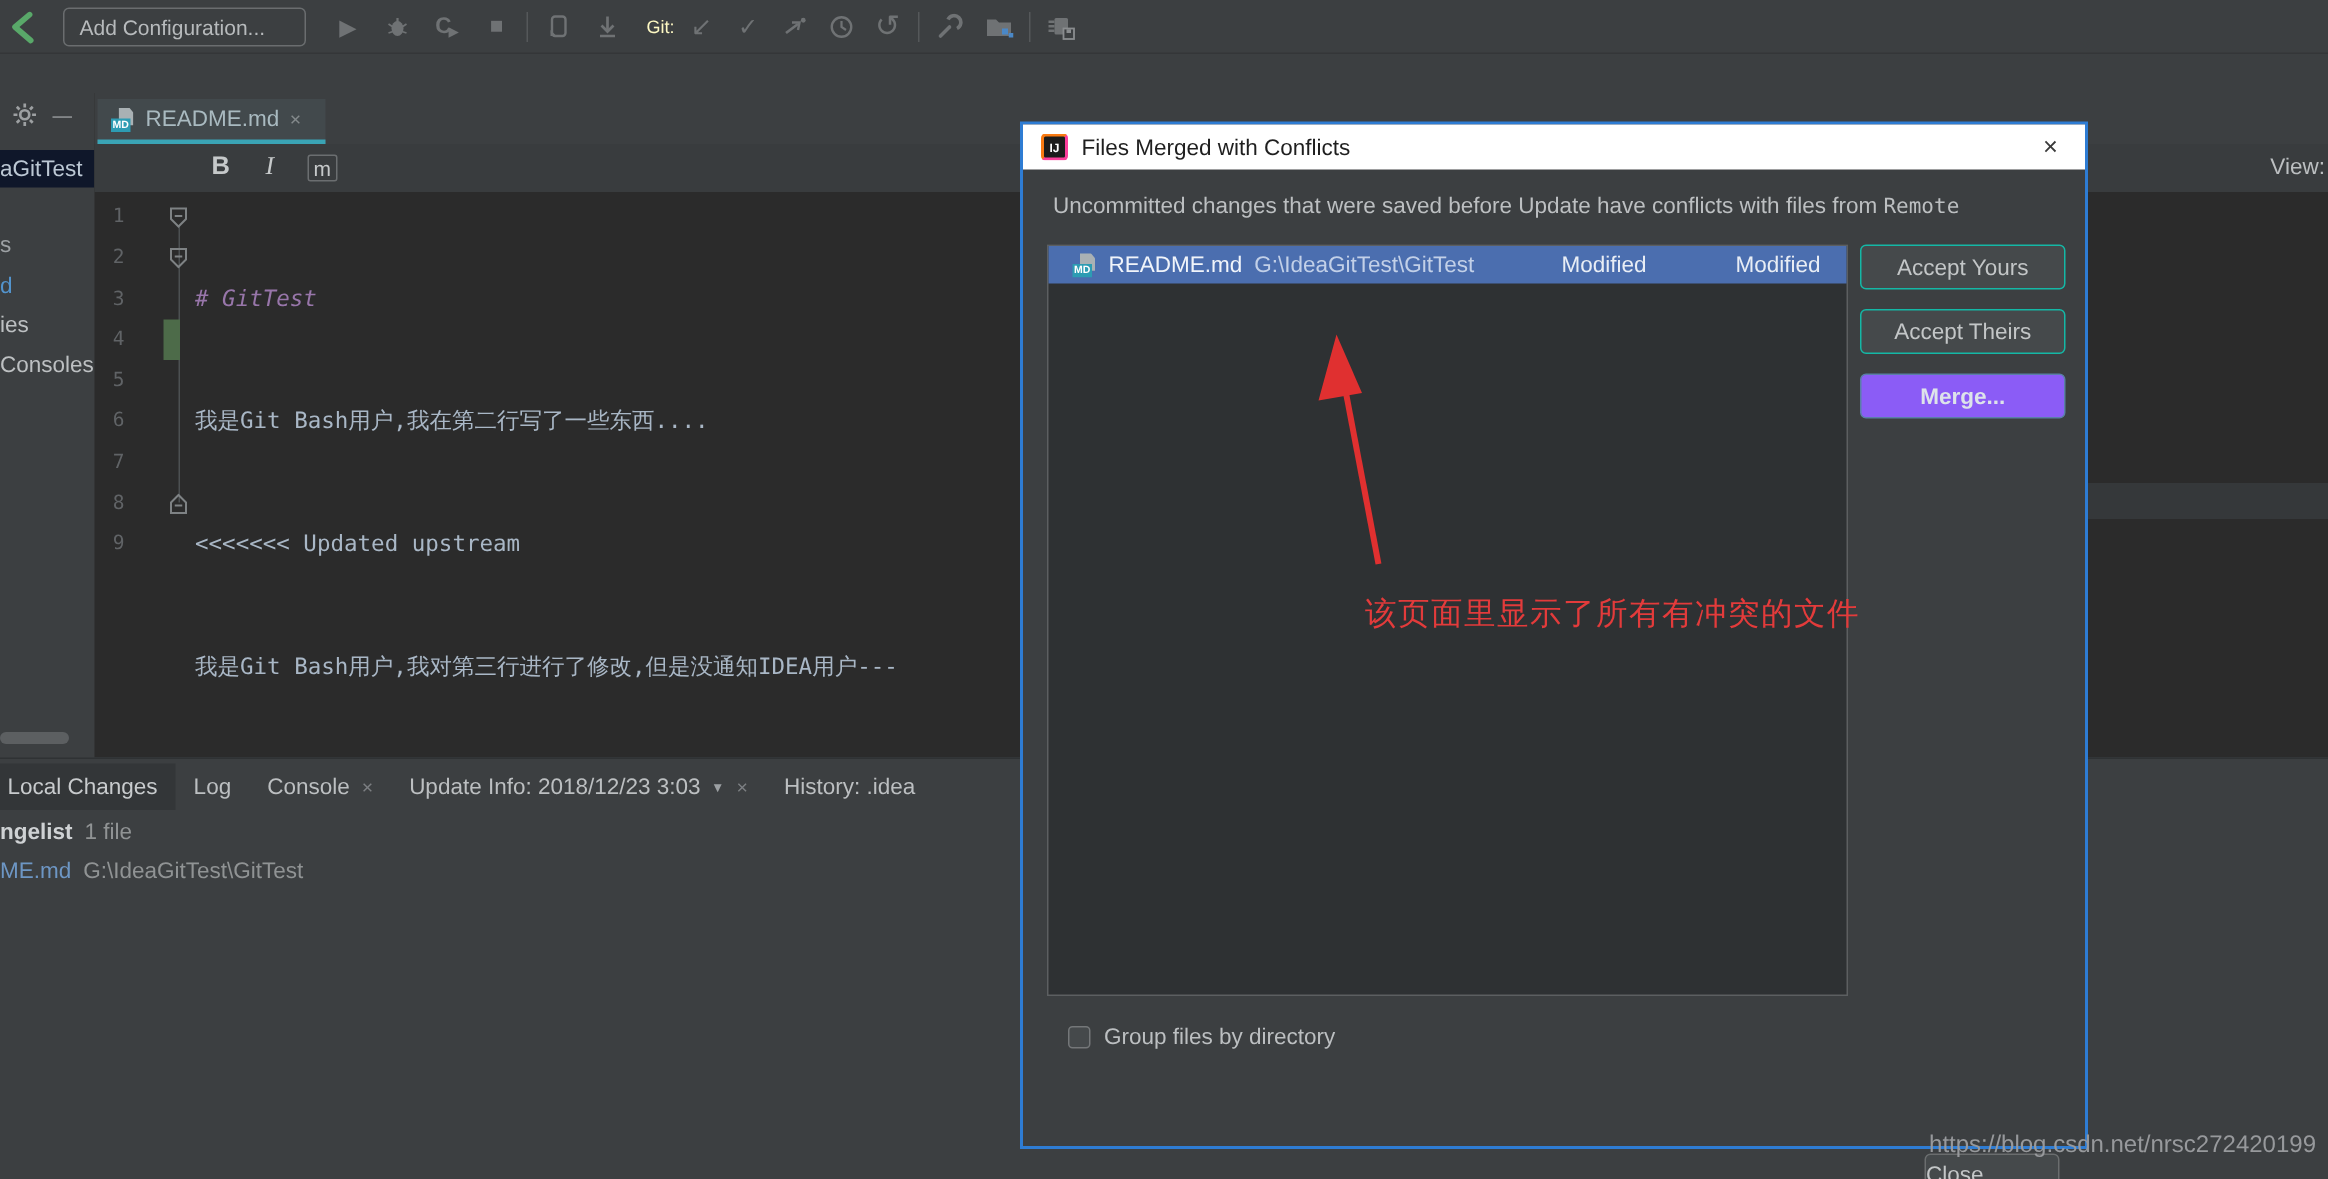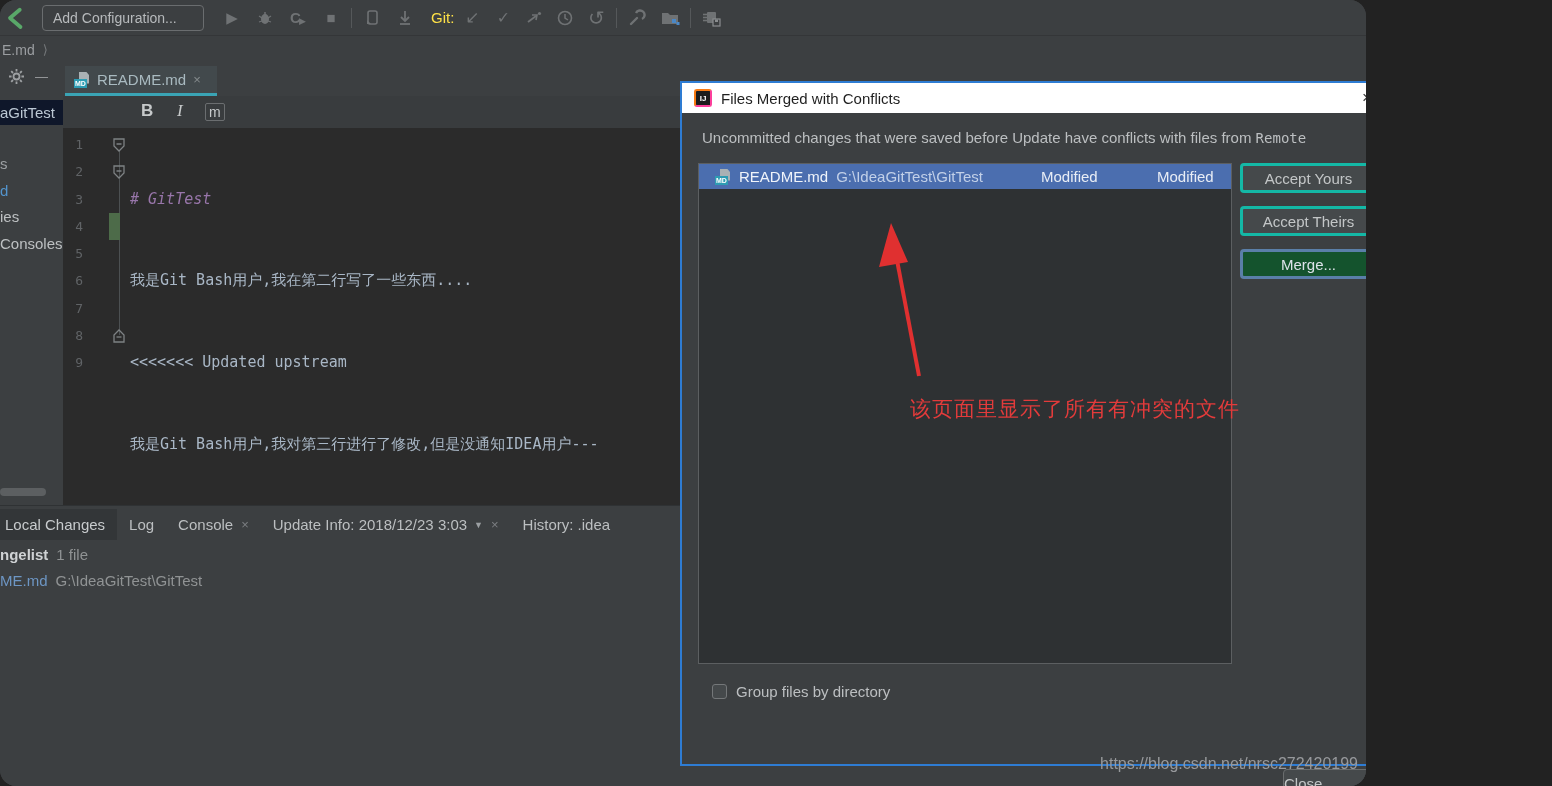--- a/index.html
+++ b/index.html
@@ -1,30 +1,30 @@
 <!DOCTYPE html>
 <html><head>
 <meta charset="utf-8">
 <style>
   * { margin:0; padding:0; box-sizing:border-box; }
   html,body { background:#222; }
   #app {
-    position:relative; width:1366px; height:786px; overflow:hidden;
-    background:#3c3f41; font-family:"Liberation Sans", sans-serif; color:#bbbdbf;border-radius:16px;
+    position:relative; width:1552px; height:786px; overflow:hidden;
+    background:#3c3f41; font-family:"Liberation Sans", sans-serif; color:#bbbdbf;
   }
   
   #toolbar { position:absolute; left:0; top:0; right:0; height:36px;
     display:flex; align-items:center; background:#3c3f41; border-bottom:1px solid #343638; }
   .tb-ico { display:flex; align-items:center; justify-content:center; width:24px; height:24px; }
   .glyph { color:#6f7274; font-size:15px; }
   #run-config { margin-left:14px; width:162px; height:26px; border:1px solid #6a6d6f;
     border-radius:4px; display:flex; align-items:center; padding:0 10px;
     color:#b7babc; font-size:14px; white-space:nowrap; overflow:hidden; }
   .sep { width:1px; height:20px; background:#55585a; margin:0 8px; }
-  #git-label { color:#fde047; font-size:15px; margin:0 6px 0 14px; }
+  #git-label { color:#fef9c3; font-size:12px; margin:0 6px 0 14px; }
   svg.icon { display:block; }
   
   #crumbs { position:absolute; left:0; top:37px; right:0; height:25px;
     display:flex; align-items:center; background:#3c3f41; }
   #crumb-file { font-size:14px; color:#9b9ea1; margin-left:2px; }
   #crumb-chev { font-size:13px; color:#75787a; margin-left:8px; }
   
   #sidebar { position:absolute; left:0; top:62px; width:63px; height:443px; background:#3c3f41; overflow:hidden; }
   #sidebar-head { position:absolute; left:0; top:6px; display:flex; gap:10px; align-items:center; padding-left:8px; }
   #proj-selected { position:absolute; left:0; top:38px; width:63px; height:25px; background:#0f172a;
@@ -93,24 +93,24 @@
     border-right:1px solid #27292b; }
   .ct-hcell:last-child { border-right:none; }
   .cw-name { width:334px; } .cw-yours { width:122px; } .cw-theirs { width:76px; }
   #ct-row { display:flex; align-items:center; height:25px; background:#4b6eaf; }
   #ct-name-cell { width:334px; display:flex; align-items:center; gap:8px; padding-left:16px; overflow:hidden; }
   #ct-file { color:#f0f4fa; font-size:15px; white-space:nowrap; }
   #ct-path { color:#c2d0e8; font-size:15px; white-space:nowrap; }
   .ct-state { font-size:15px; color:#e8edf5; }
   #ct-yours { width:122px; padding-left:8px; } #ct-theirs { width:76px; padding-left:2px; }
   .side-btn { position:absolute; left:558px; width:137px; height:30px; background:#45494b;
-    border:3px solid #14b8a6; border-radius:4px; color:#c3c6c7; font-size:15px;
+    border:1px solid #14b8a6; border-radius:4px; color:#c3c6c7; font-size:15px;
     display:flex; align-items:center; justify-content:center; }
   #btn-accept-yours { top:80px; } #btn-accept-theirs { top:123px; }
-  #btn-merge { top:166px; background:#14532d; border-color:#5a7fa8; color:#dde3ea; font-weight:normal; }
+  #btn-merge { top:166px; background:#8b5cf6; border-color:#5a7fa8; color:#dde3ea; font-weight:bold; }
   #dlg-checkbox-row { position:absolute; left:18px; top:600px; display:flex; align-items:center; gap:9px;padding-left:12px; }
   #dlg-checkbox { width:15px; height:15px; background:#45494b; border:1px solid #747779; border-radius:3px; }
   #dlg-checkbox-label { font-size:15px; color:#bcbfc1; }
   #btn-close { position:absolute; left:601px; top:638px; width:90px; height:28px; background:#45494b;
     border:1px solid #6a6d6e; border-radius:4px; display:flex; align-items:center; justify-content:flex-start;margin-top:48px; }
   #btn-close-label { display:block; font-size:15px; color:#c3c6c7; }
   #btn-close-label::first-letter { text-decoration:underline; }
   #annotation-arrow { position:absolute; left:0; top:0; pointer-events:none; }
   #annotation-text { position:absolute; left:228px; top:312px; font-size:21px; color:#e33b3b;
     font-family:"DejaVu Serif", serif; white-space:nowrap; letter-spacing:1px; }
@@ -209,24 +209,20 @@
           <rect x="6" y="4" width="9" height="11" rx="1" fill="#6f7274"></rect>
           <line x1="2" y1="6.5" x2="6" y2="6.5" stroke="#6f7274" stroke-width="1.6"></line>
           <line x1="2" y1="9.5" x2="6" y2="9.5" stroke="#6f7274" stroke-width="1.6"></line>
           <line x1="2" y1="12.5" x2="6" y2="12.5" stroke="#6f7274" stroke-width="1.6"></line>
           <rect x="12" y="11" width="7" height="7" fill="#3c3f41" stroke="#8a8d8f" stroke-width="1.2"></rect>
           <rect x="14" y="11.5" width="3" height="2.5" fill="#8a8d8f"></rect>
         </svg>
     </div>
   </div>
 
-  <div id="crumbs">
-    <span id="crumb-file">E.md</span>
-    <span id="crumb-chev">⟩</span>
-  </div>
 
   <div id="sidebar">
     <div id="sidebar-head">
       <span>
         <svg class="icon" width="17" height="17" viewBox="0 0 17 17">
             <circle cx="8.5" cy="8.5" r="3" fill="none" stroke="#9da0a2" stroke-width="1.8"></circle>
             <g stroke="#9da0a2" stroke-width="1.8">
               <line x1="8.5" y1="1" x2="8.5" y2="3.6"></line>
               <line x1="8.5" y1="13.4" x2="8.5" y2="16"></line>
               <line x1="1" y1="8.5" x2="3.6" y2="8.5"></line>

